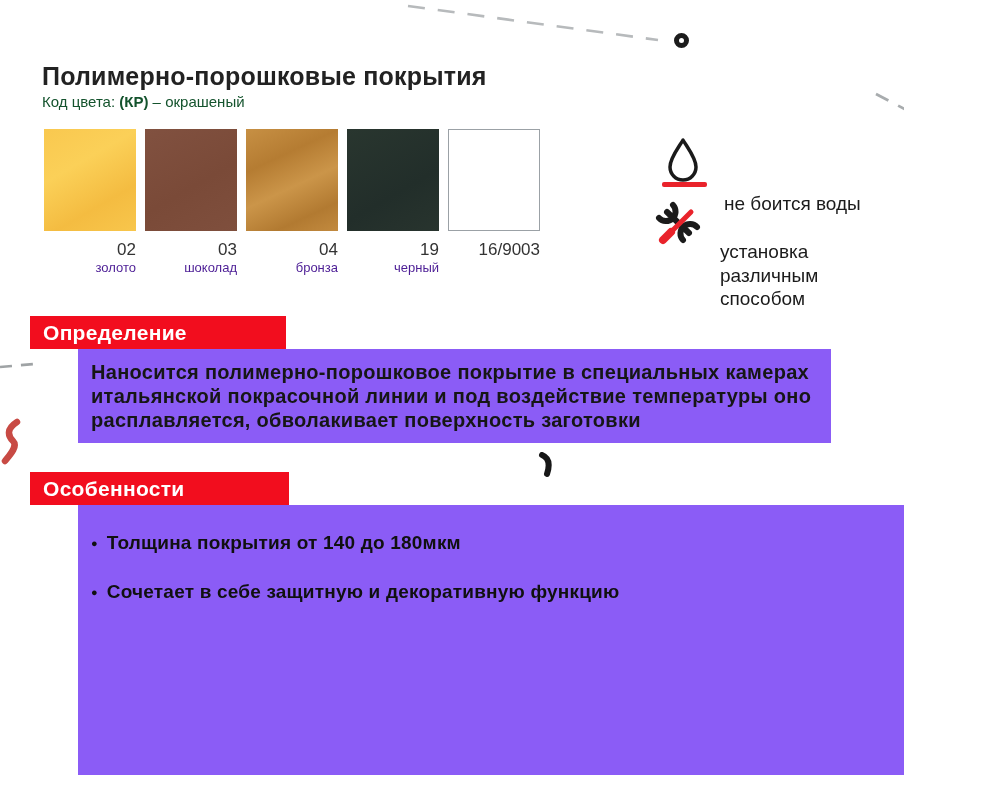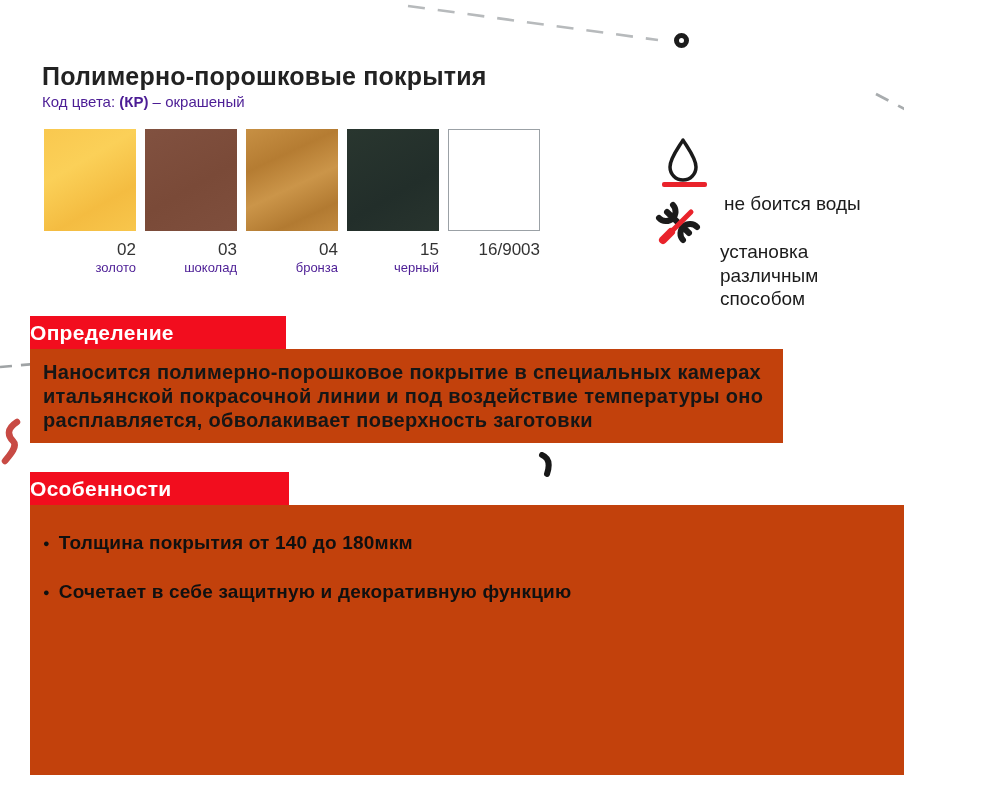--- a/index.html
+++ b/index.html
@@ -5,43 +5,43 @@
   html,body{margin:0;padding:0;background:#ffffff;}
   #canvas{
     position:relative;width:904px;height:800px;background:#ffffff;
     font-family:"Liberation Sans",sans-serif;overflow:hidden;text-decoration:underline;
   }
   
   .title{
     position:absolute;left:42px;top:62px;font-size:25px;font-weight:700;
     color:#222;letter-spacing:.2px;
   }
-  .subtitle{position:absolute;left:42px;top:93px;font-size:15px;color:#4c1d95;}
+  .subtitle{position:absolute;left:42px;top:93px;font-size:15px;color:#14532d;}
   .subtitle b{font-weight:700;}
   
   .swatches{position:absolute;left:44px;top:129px;display:flex;gap:9px;}
   .swatch{width:92px;text-align:right;}
   .chip{width:92px;height:102px;box-sizing:border-box;}
   .chip-gold{background:linear-gradient(150deg,#f9c84f 0%,#fbd058 35%,#f4bc41 70%,#f8c64c 100%);}
   .chip-chocolate{background:linear-gradient(150deg,#815140 0%,#7a4a38 55%,#7f4f3d 100%);}
   .chip-bronze{background:linear-gradient(155deg,#c79044 0%,#b57c32 30%,#cb9549 55%,#b27a31 80%,#c28a3f 100%);}
   .chip-black{background:linear-gradient(150deg,#29362f 0%,#222e2a 60%,#28342e 100%);}
   .chip-white{background:#ffffff;border:1px solid #9ba1a6;}
   .swatch-code{margin-top:9px;font-size:17px;color:#333;font-weight:500;}
   .swatch-name{font-size:13px;color:#4c1d95;line-height:1.2;}
   
   .benefit-label{position:absolute;font-size:19px;color:#1b1b1b;font-weight:500;line-height:23.5px;margin-top:41px;}
   .red-underline{position:absolute;left:662px;top:182px;width:45px;height:5px;background:#E9232B;border-radius:2px;}
   
   .banner{
     position:absolute;height:33px;line-height:33px;box-sizing:border-box;
-    background:#F20D1E;color:#fff;font-weight:700;font-size:21px;
+    background:#F20D1E;color:#fff;font-weight:700;font-size:21px;padding-left:13px;
     letter-spacing:.3px;
   }
-  .graybox{position:absolute;background:#c2410c;box-sizing:border-box;}
+  .graybox{position:absolute;background:#8b5cf6;box-sizing:border-box;margin-left:48px;}
   #box-definition{left:30px;top:349px;width:753px;height:94px;padding:11px 10px 0 13px;}
   .def-line{font-size:20px;font-weight:600;color:#161616;line-height:24px;letter-spacing:.3px;}
   #box-features{left:30px;top:505px;width:901px;height:270px;padding:23px 8px 0 13px;}
   .bullet{font-size:19px;font-weight:700;color:#101010;line-height:29px;margin-bottom:19px;letter-spacing:.2px;}
   .dot{font-size:11px;margin-right:9px;vertical-align:2px;}
   
   .abs{position:absolute;}
   .donut{
     position:absolute;left:674px;top:33px;width:15px;height:15px;border-radius:50%;
     border:5px solid #1c1c1c;box-sizing:border-box;background:#fff;
@@ -98,21 +98,21 @@
       <div class="swatch-code">03</div>
       <div class="swatch-name">шоколад</div>
     </div>
     <div class="swatch">
       <div class="chip chip-bronze"></div>
       <div class="swatch-code">04</div>
       <div class="swatch-name">бронза</div>
     </div>
     <div class="swatch">
       <div class="chip chip-black"></div>
-      <div class="swatch-code">15</div>
+      <div class="swatch-code">19</div>
       <div class="swatch-name">черный</div>
     </div>
     <div class="swatch">
       <div class="chip chip-white"></div>
       <div class="swatch-code">16/9003</div>
     </div>
   </div>
 
   <svg class="abs" style="left:665px;top:138px" width="36" height="44" viewBox="0 0 36 44">
     <path d="M18 2 C14 9 5 20 5 29 A13 13 0 0 0 31 29 C31 20 22 9 18 2 Z" stroke="#1a1a1a" stroke-width="3.5" fill="none" stroke-linejoin="round"></path>

